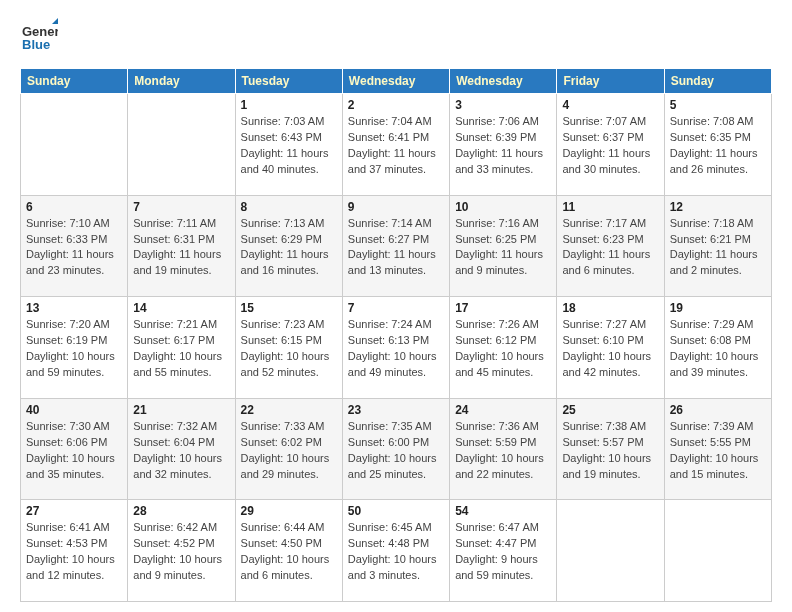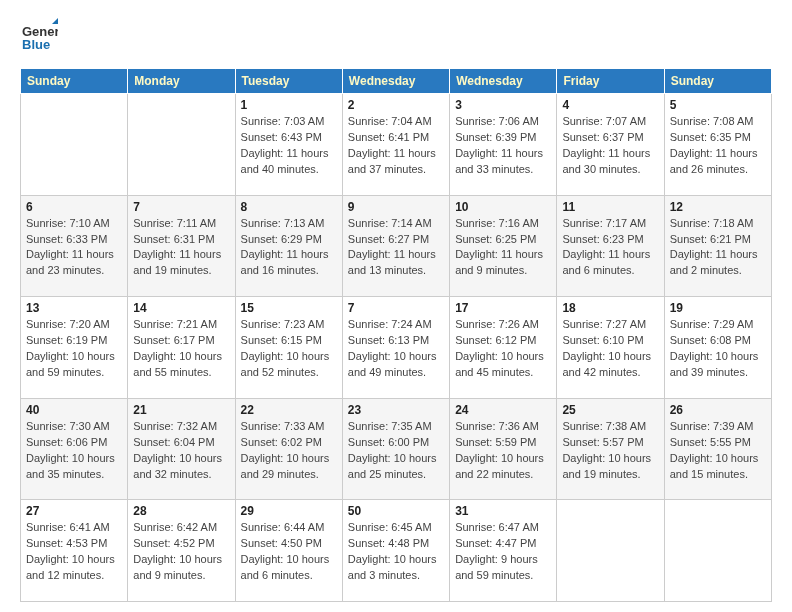--- a/index.html
+++ b/index.html
@@ -242,21 +242,21 @@
           </td>
           <td>
             <span class="day-number">29</span>
             <div class="day-info">Sunrise: 6:44 AM<br>Sunset: 4:50 PM<br>Daylight: 10 hours and 6 minutes.</div>
           </td>
           <td>
             <span class="day-number">50</span>
             <div class="day-info">Sunrise: 6:45 AM<br>Sunset: 4:48 PM<br>Daylight: 10 hours and 3 minutes.</div>
           </td>
           <td>
-            <span class="day-number">31</span>
+            <span class="day-number">54</span>
             <div class="day-info">Sunrise: 6:47 AM<br>Sunset: 4:47 PM<br>Daylight: 9 hours and 59 minutes.</div>
           </td>
           <td class="empty-cell"></td>
           <td class="empty-cell"></td>
         </tr>
       </tbody>
   </table>
 </div>
 
 </body></html>

